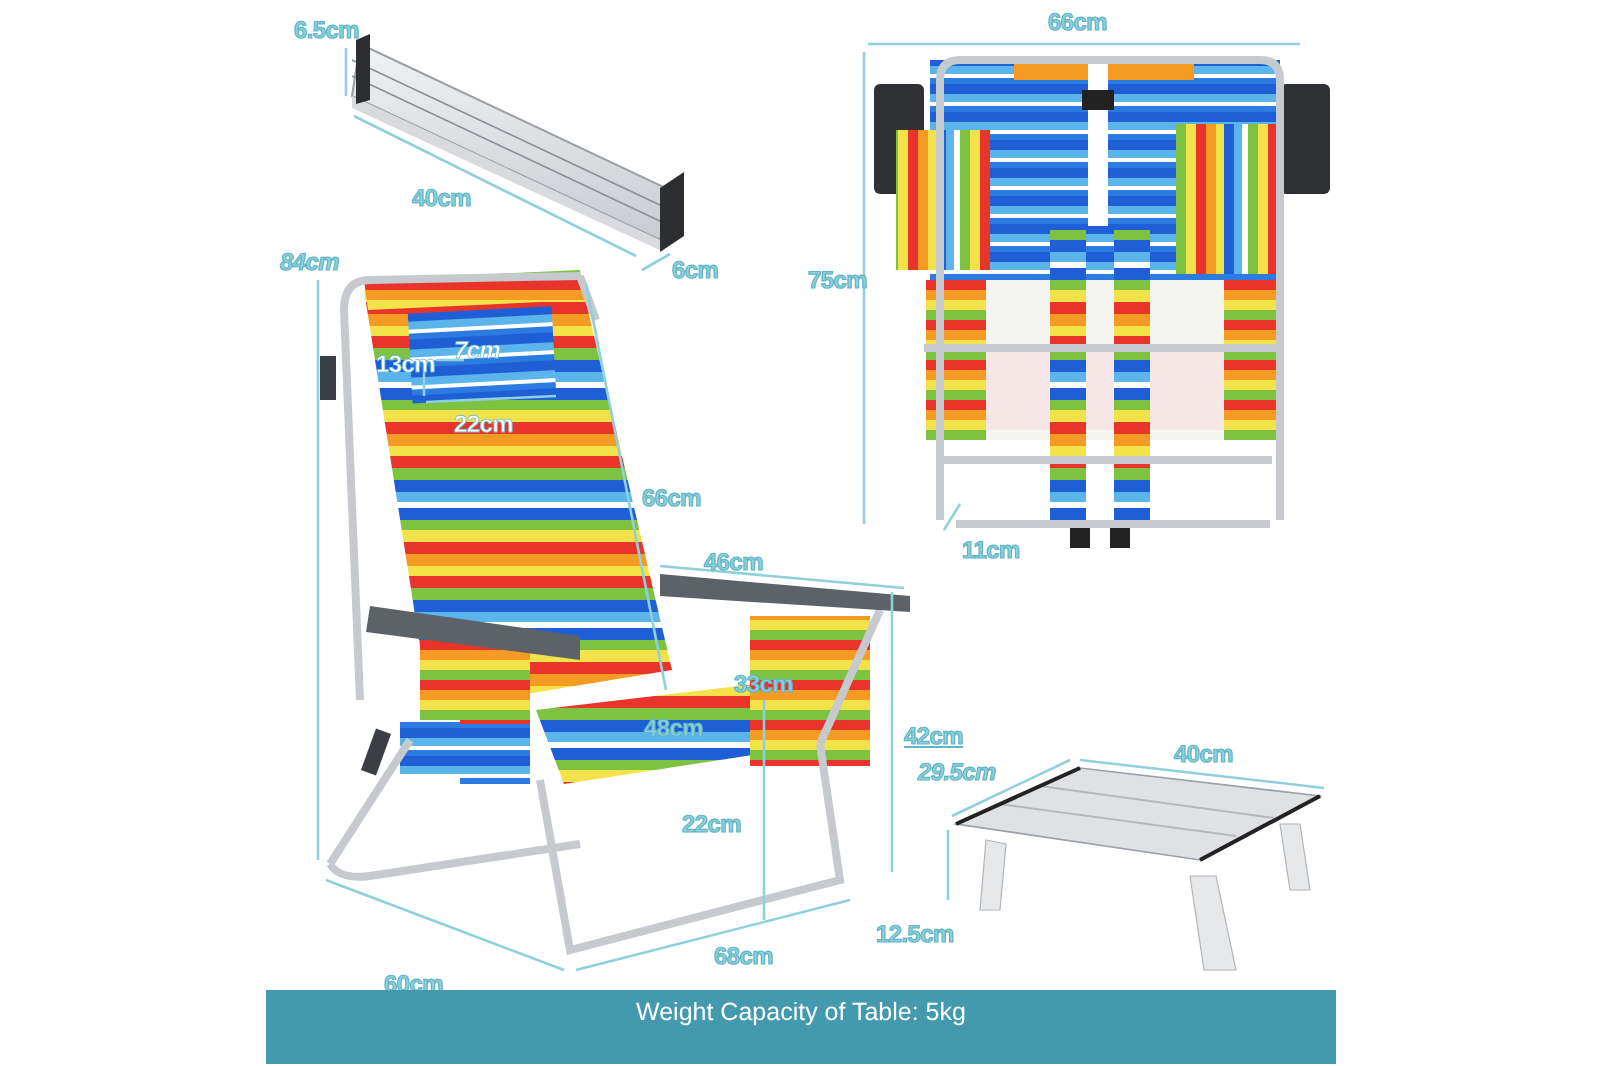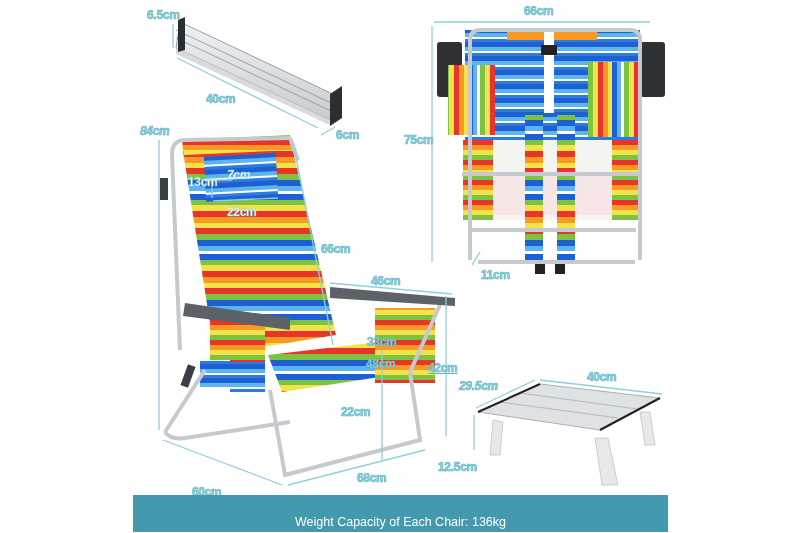--- a/index.html
+++ b/index.html
@@ -162,27 +162,27 @@
 
 <div class="dim" style="left:524px;top:4px;">66cm</div>
 <div class="dim" style="left:404px;top:133px;">75cm</div>
 <div class="dim" style="left:481px;top:268px;">11cm</div>
 
 <div class="dim" style="left:140px;top:124px;font-style:italic;">84cm</div>
 <div class="dim white" style="left:172px;top:175px;margin-left:16px;">13cm</div>
 <div class="dim white" style="left:227px;top:168px;font-style:italic;">7cm</div>
 <div class="dim white" style="left:227px;top:205px;">22cm</div>
 <div class="dim" style="left:321px;top:242px;">66cm</div>
-<div class="dim" style="left:371px;top:274px;">46cm</div>
+<div class="dim" style="left:352px;top:274px;">46cm</div>
 <div class="dim" style="left:367px;top:335px;">33cm</div>
-<div class="dim" style="left:322px;top:357px;margin-left:44px;">48cm</div>
+<div class="dim" style="left:322px;top:357px;">48cm</div>
 <div class="dim" style="left:341px;top:405px;">22cm</div>
-<div class="dim" style="left:428px;top:361px;text-decoration:underline;">42cm</div>
+<div class="dim" style="left:452px;top:361px;text-decoration:underline;">42cm</div>
 <div class="dim" style="left:192px;top:485px;">60cm</div>
 <div class="dim" style="left:357px;top:471px;">68cm</div>
 
 <div class="dim" style="left:587px;top:370px;">40cm</div>
 <div class="dim" style="left:459px;top:379px;font-style:italic;">29.5cm</div>
 <div class="dim" style="left:438px;top:460px;">12.5cm</div>
 
 <div class="banner">
-  <div class="banner-line" style="top:20px;">Weight Capacity of Each Chair:  136kg</div>
+  <div class="banner-line" style="top:4px;">Weight Capacity of Table:  5kg</div>
 </div>
 
 </body></html>

